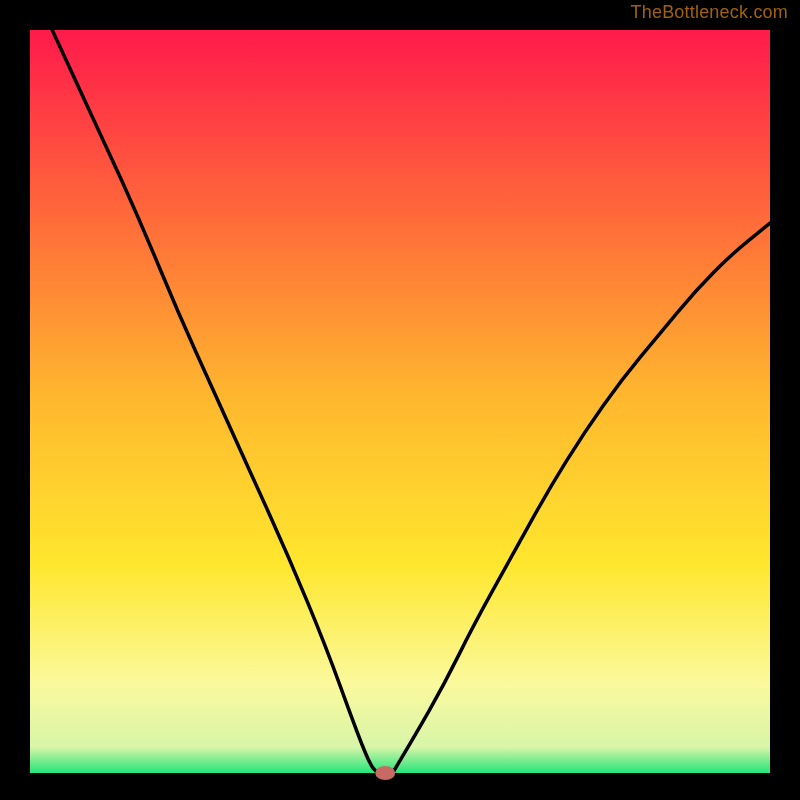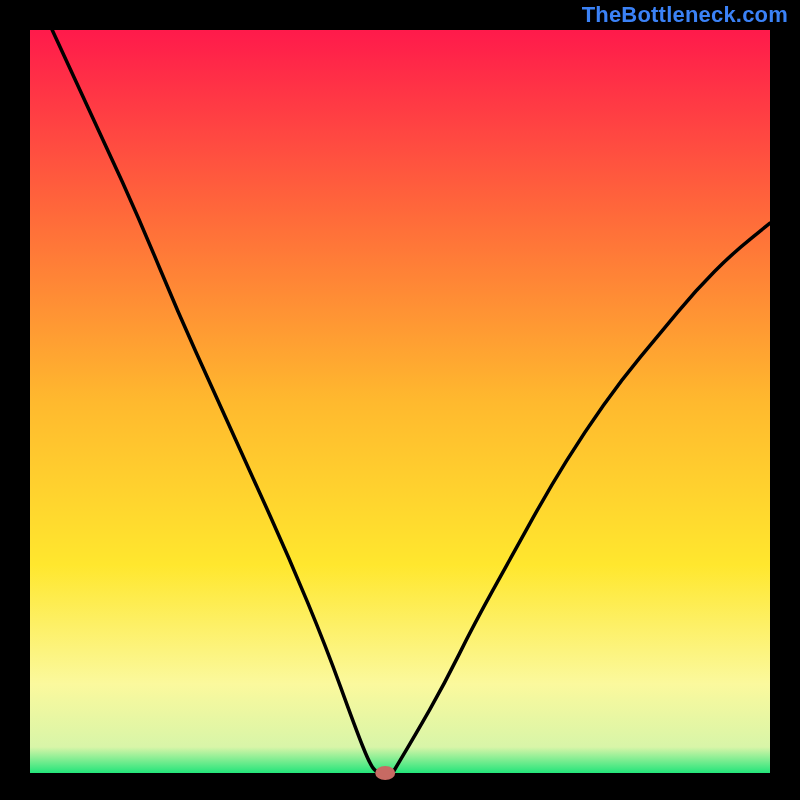--- a/index.html
+++ b/index.html
@@ -14,23 +14,23 @@
   .frame {
     position: relative;
     width: 800px;
     height: 800px;
     background: #000;
   }
   .watermark {
     position: absolute;
     top: 2px;
     right: 12px;
-    color: #3b82f6;
-    font-size: 22px;
-    font-weight: 700;
+    color: #a16207;
+    font-size: 18px;
+    font-weight: 400;
     letter-spacing: 0.2px;
     user-select: none;
   }
   svg {
     position: absolute;
     top: 0;
     left: 0;
   }
 </style>
 </head>

